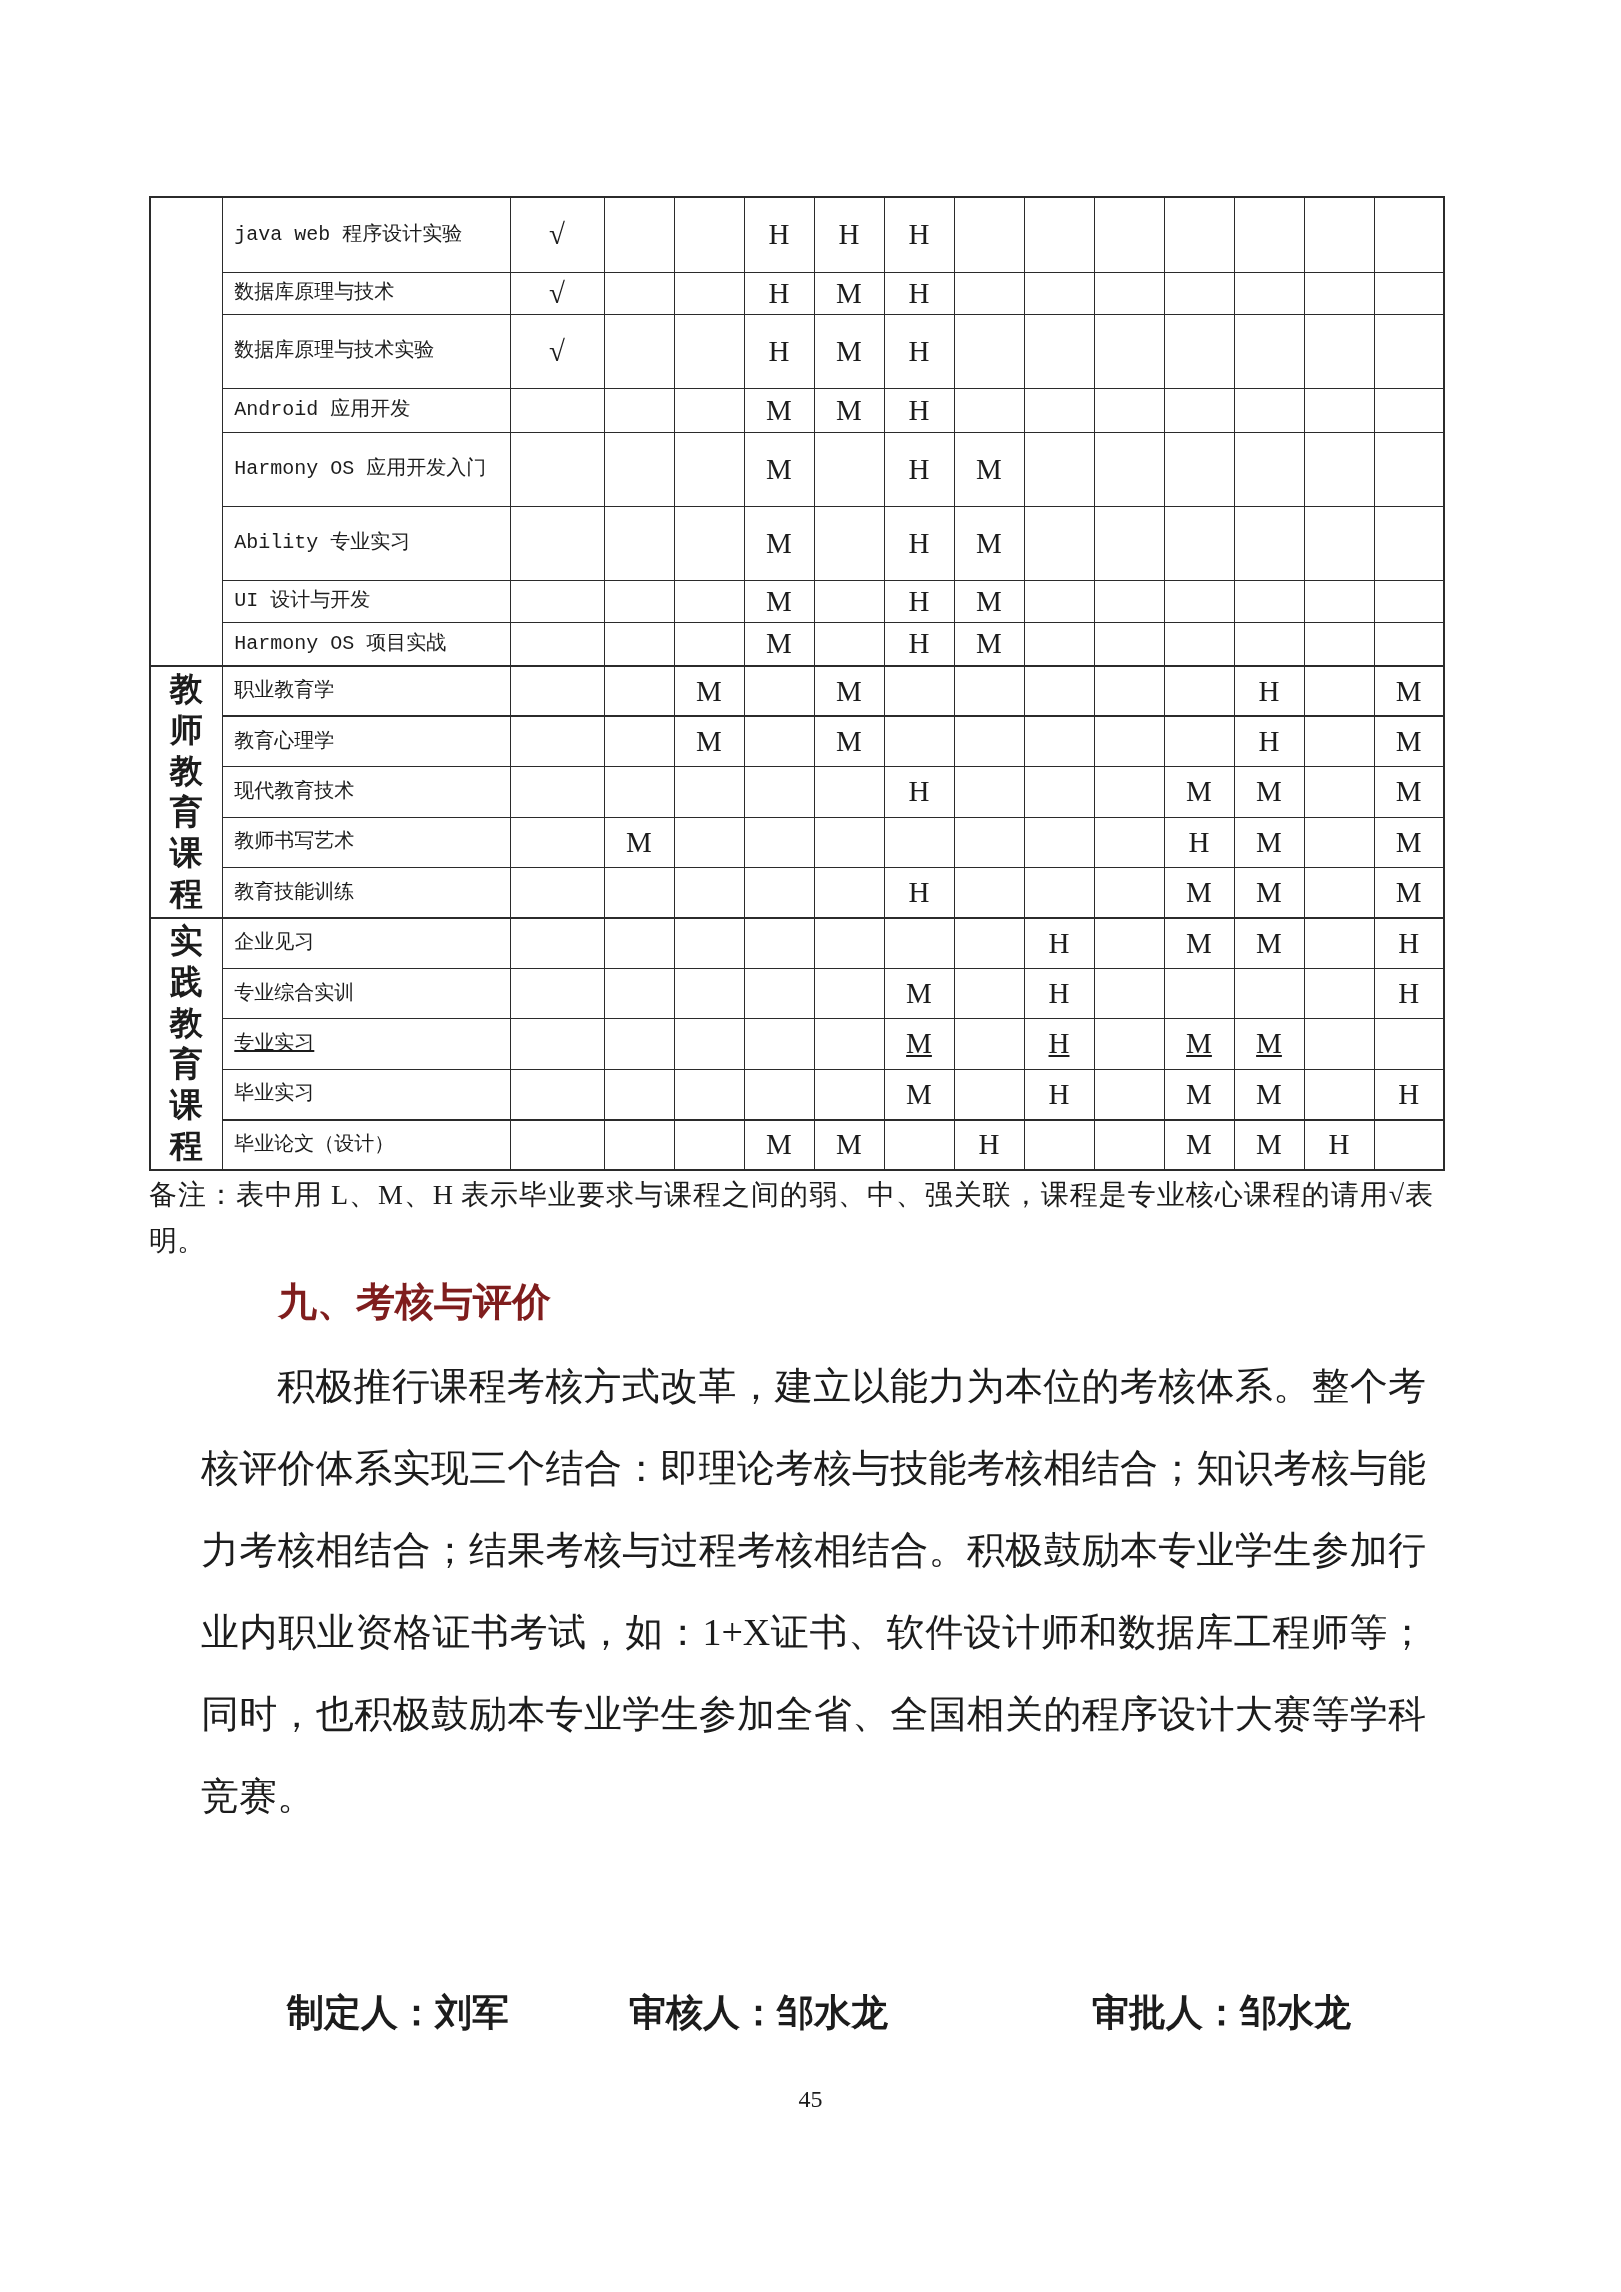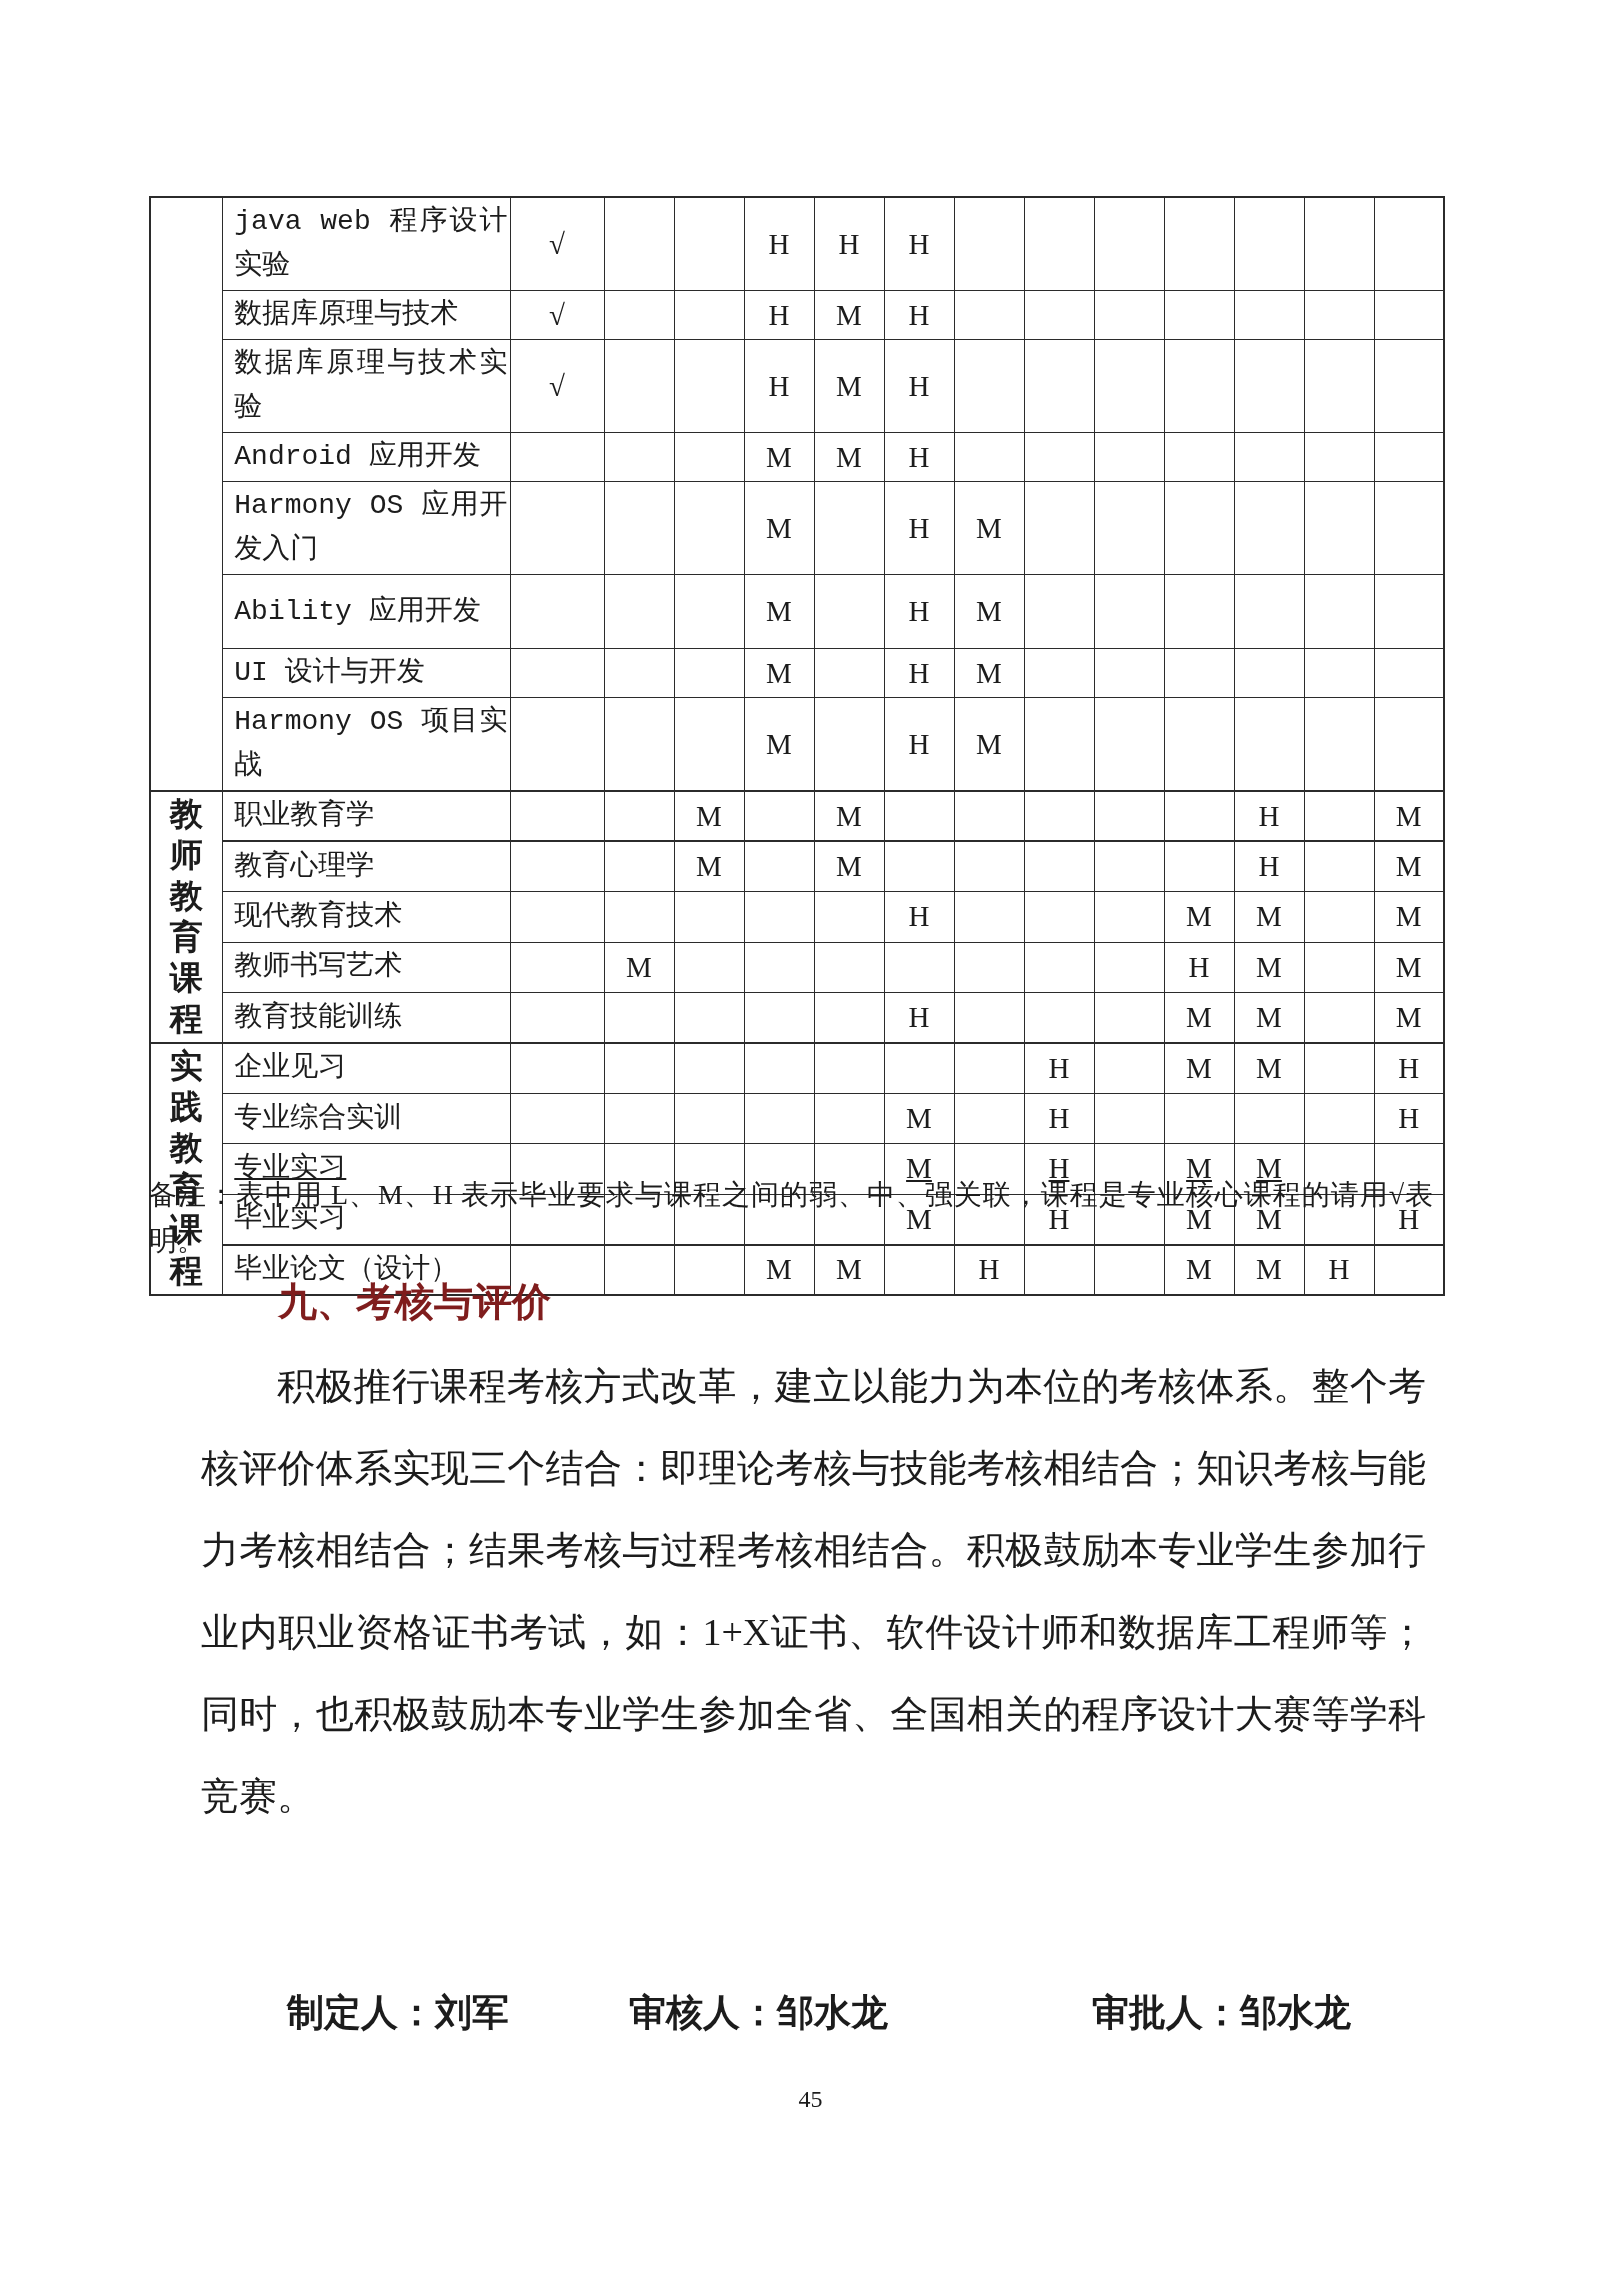--- a/index.html
+++ b/index.html
@@ -22,21 +22,21 @@
     overflow:hidden;
   }
   tr.thick-top td{border-top:2px solid #2b2b2b;}
   td.cat{
     text-align:center;padding:2px 0;
     font-weight:600;font-size:33px;
   }
   td.cat div{line-height:41px;}
   td.name{
     font-family:"Liberation Mono","DejaVu Sans Mono",monospace;
-    font-size:28px;line-height:44px;
+    font-size:20px;line-height:28px;
     text-align:justify;padding:2px 2px 2px 11.8px;
   }
   td.check,td.val{
     text-align:center;
     font-family:"Liberation Serif","DejaVu Serif",serif;
     font-size:29px;
   }
 
   
   .note{
@@ -173,21 +173,21 @@
           <td class="val">H</td>
           <td class="val">M</td>
           <td class="val"></td>
           <td class="val"></td>
           <td class="val"></td>
           <td class="val"></td>
           <td class="val"></td>
           <td class="val"></td>
         </tr>
         <tr style="height: 74px;">
-          <td class="name">Ability 应用开发</td>
+          <td class="name">Ability 专业实习</td>
           <td class="check"></td>
           <td class="val"></td>
           <td class="val"></td>
           <td class="val">M</td>
           <td class="val"></td>
           <td class="val">H</td>
           <td class="val">M</td>
           <td class="val"></td>
           <td class="val"></td>
           <td class="val"></td>

